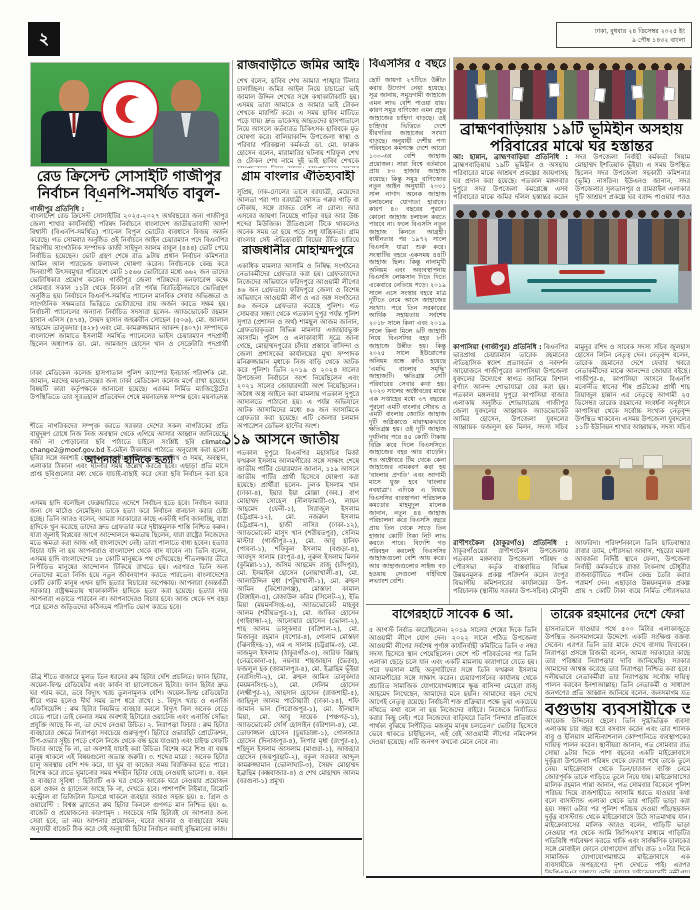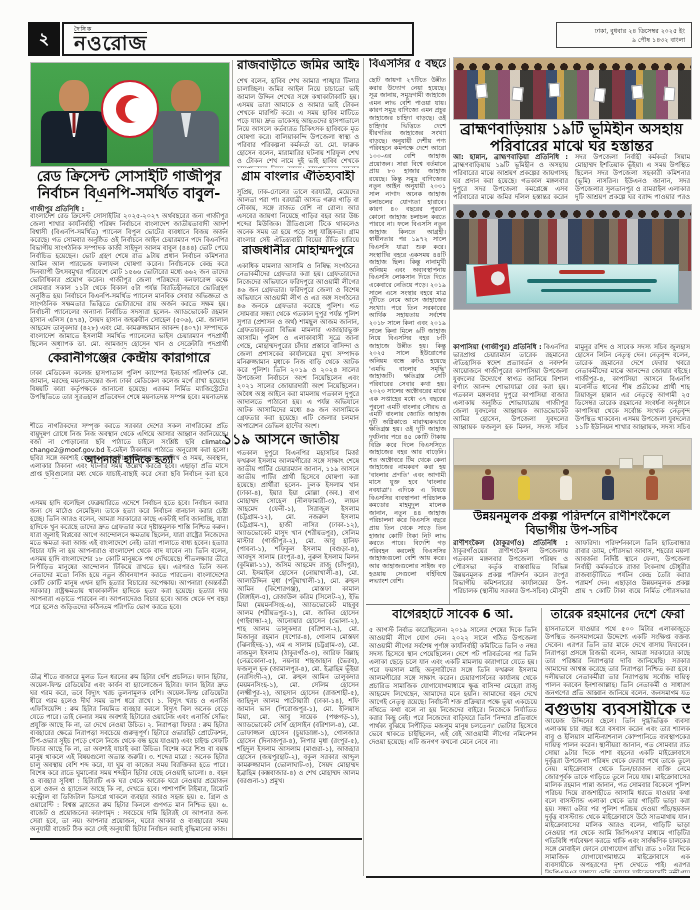--- a/index.html
+++ b/index.html
@@ -57,26 +57,20 @@
 </style>
 </head>
 <body>
 
 <div class="page">
 
   <div class="abs box-black pagenum" style="left:28px;top:22px;width:32px;height:34px;">
       <span>২</span>
     </div>
 
-  <div class="abs masthead-box" style="left:62px;top:22px;width:352px;height:34px;">
-    <div class="mast-inner">
-      <span class="mast-tag">দৈনিক</span>
-      <span class="mast-name">নওরোজ</span>
-    </div>
-  </div>
 
 
   <div class="abs date-box" style="left:556px;top:22px;width:136px;height:26px;">
     <div>ঢাকা, বুধবার ২৪ ডিসেম্বর ২০২৫ ইং</div>
     <div>৯ পৌষ ১৪৩২ বাংলা</div>
   </div>
 
   <div class="abs rule-v" style="left:232px;top:60px;height:778px;"></div>
   <div class="abs rule-v" style="left:363px;top:58px;height:818px;"></div>
   <div class="abs rule-v" style="left:449px;top:58px;height:546px;"></div>
@@ -101,21 +95,20 @@
       </div>
     </div>
     <div class="creslogo">
         <div class="cres"></div>
       </div>
   </div>
   <div class="abs hl" style="left:30px;top:168px;width:198px;height:34px;font-size:14.5px;">রেড ক্রিসেন্ট সোসাইটি গাজীপুর নির্বাচন বিএনপি-সমর্থিত বাবুল-টুলু প্যানেল</div>
   <div class="abs byline" style="left:30px;top:203px;width:198px;">গাজীপুর প্রতিনিধি :</div>
   <div class="abs bt" style="left:30px;top:212px;width:198px;height:137px;">বাংলাদেশ রেড ক্রিসেন্ট সোসাইটির ২০২৫-২০২৭ অর্থবছরের জন্য গাজীপুর জেলা শাখার কার্যনির্বাহী পরিষদ নির্বাচনে বাংলাদেশ জাতীয়তাবাদী আদর্শ বিশ্বাসী (বিএনপি-সমর্থিত) প্যানেল বিপুল ভোটের ব্যবধানে বিজয় অর্জন করেছে। গত সোমবার অনুষ্ঠিত ওই নির্বাচনে আইন চেয়ারম্যান পদে বিএনপির বিভাগীয় সাংগঠনিক সম্পাদক কাজী সাইদুল আলম বাবুল (৪৪৪) ভোট পেয়ে নির্বাচিত হয়েছেন। ভোট গ্রহণ শেষে রাত ৯টায় প্রধান নির্বাচন কমিশনার আমিন আল পারভেজ ফলাফল ঘোষণা করেন। নির্বাচনকে কেন্দ্র করে দিনব্যাপী উৎসবমুখর পরিবেশে মোট ১৫৬৬ ভোটারের মধ্যে ৬৬২ জন তাদের ভোটাধিকার প্রয়োগ করেন। গাজীপুর জেলা পরিষদের কনফারেন্স কক্ষে সোমবার সকাল ১১টা থেকে বিকাল ৫টা পর্যন্ত বিরতিহীনভাবে ভোটগ্রহণ অনুষ্ঠিত হয়। নির্বাচনে বিএনপি-সমর্থিত প্যানেল মানবিক সেবার অভিজ্ঞতা ও সাংগঠনিক সক্ষমতার ভিত্তিতে ভোটারদের রায় অর্জন করতে সক্ষম হয়। নির্বাচনী প্যানেলের অন্যান্য নির্বাচিত সদস্যরা হলেন- অ্যাডভোকেট রহমান হাসান এলিস (৪৭৪), সৈয়দ হাসান জহুরুরীন সোহেল (৫০৬), মো. জালাল আহমেদ তালুকদার (৪২৮) এবং মো. কামরুজ্জামান আকন্দ (৪০৭)। সম্পাদকে বাংলাদেশ জামাতে ইসলামী সমর্থিত প্যানেলের ভাইস চেয়ারম্যান পদপ্রার্থী ছিলেন অধ্যাপক ডা. মো. আমজাদ হোসেন খান ও সেক্রেটারি পদপ্রার্থী এভভোকেট মো. শাহজাহান সিরাজী। গাজীপুরের প্রথম নির্বাচন কমিশনার হিসেবে দায়িত্ব পালন করেন গাজীপুর সিটি কর্পোরেশনের সচিব আমিন আল পারভেজ। নির্বাচন কমিশনার হিসেবে ছিলেন আনোয়ার হোসেন ভূঁইয়া, স্থানীয় সরকার গাজীপুরের উপ পরিচালক (উপ-সচিব), গাজীপুর জেলা রেড ক্রিসেন্টের যুগ্ম সম্পাদক মো. মুক্তাদিুর রহমান কামাল ও গাজীপুর রেড ক্রিসেন্ট ইউনিট অফিসার মেজর তৌহিদুল ইসলাম নয়ন।</div>
 
-  <div class="abs hl one" style="left:30px;top:351px;width:198px;height:17px;font-size:13px;">কেরানীগঞ্জের কেন্দ্রীয় কারাগারে</div>
   <div class="abs bt" style="left:30px;top:369px;width:198px;height:33px;">ঢাকা মেডিকেল কলেজ হাসপাতাল পুলিশ ক্যাম্পের ইনচার্জ পরিদর্শক মো. জামান, মরদেহ ময়নাতদন্তের জন্য ঢাকা মেডিকেল কলেজ মর্গে রাখা হয়েছে। বিষয়টি কারা কর্তৃপক্ষকে জানানো হয়েছে। এরকম নির্মিত ম্যাজিস্ট্রেটের উপস্থিতিতে তার সুরতহাল প্রতিবেদন শেষে ময়নাতদন্ত সম্পন্ন হবে। ময়নাতদন্ত শেষে মামলার কারণ হস্তান্তর করা হবে।</div>
 
   <div class="abs bt" style="left:30px;top:422px;width:198px;height:57px;">শীতে নাগরিকদের সম্পৃক্ত করতে সরকার দেশের সকল নাগরিকের প্রতি বায়ুদূষণ রোধে নিজ নিজ অবস্থান থেকে এগিয়ে আসার আহ্বান জানিয়েছে। বর্জ্য না পোড়ানোর ছবি পাঠাতে চাইলে সংশ্লিষ্ট ছবি climate-change2@moef.gov.bd ই-মেইল ঠিকানায় পাঠাতে অনুরোধ করা হলো। ছবির সঙ্গে অবশ্যই জেলার বা ফটোগ্রাফারের নাম, তারিখ ও সময়, অবস্থান, এলাকার ঠিকানা এবং ঘটনার সময় উল্লেখ করতে হবে। এছাড়া প্রতি মাসে প্রাপ্ত ছবিগুলোর মধ্য থেকে যাচাই-বাছাই করে সেরা ছবি নির্বাচন করা হবে এবং নির্বাচিতদের যথোপযুক্ত পুরস্কার প্রদান করা হবে। সরকারের এই উদ্যোগে নাগরিকদের সক্রিয় অংশগ্রহণ বায়ুদূষণ নিয়ন্ত্রণে গুরুত্বপূর্ণ ভূমিকা রাখবে বলে আশা করা হচ্ছে।</div>
 
   <div class="abs hl one" style="left:30px;top:454px;width:198px;height:17px;font-size:10px;">আপনারা হাদিকে হত্যা</div>
   <div class="abs bt" style="left:30px;top:499px;width:198px;height:154px;">এসময় হাদি বলেছিল ফেব্রুয়ারিতে এদেশে নির্বাচন হতে হবে। নির্বাচন করার জন্য সে মাঠেও নেমেছিল। তাকে হত্যা করে নির্বাচন বানচাল করার চেষ্টা হচ্ছে। তিনি আরও বলেন, আমরা সরকারের কাছে একটাই দাবি জানাচ্ছি, যারা হাদিকে খুন করেছে তাদের দ্রুত গ্রেফতার করে দৃষ্টান্তমূলক শাস্তি নিশ্চিত করুন। যারা জুলাই বিপ্লবের আগে আন্দোলনে ক্ষমতায় ছিলেন, যারা রাষ্ট্রের নিজেদের মতে ক্ষমতা করা আজ এই বাংলাদেশে নেই। তারা পালাতে বাধ্য হবেন। হত্যার বিচার যদি না হয় আপনারাও বাংলাদেশ থেকে বাদ যাবেন না। তিনি বলেন, এসময় হাদি বাংলাদেশের ১৮ কোটি মানুষকে পথ দেখিয়েছে। শীতলক্ষ্যার তীরে নিপীড়িত মানুষের আন্দোলন টিকিয়ে রাখতে হয়। এরপরও তিনি অন্য নেতাদের মতো নিজি হয়ে নতুন জীবনযাপন করতে পারতেন। বাংলাদেশের কোটি কোটি মানুষ এখন হাদি হত্যার বিচারের অপেক্ষায়। আপনারা (অন্তর্বর্তী সরকার) রাষ্ট্রক্ষমতায় থাকাকালীন হাদিকে হত্যা করা হয়েছে। হত্যার দায় আপনারা এড়াতে পারবেন না। আপনাদেরও বিচার হবে। আজ থেকে দশ বছর পরে হলেও জড়িতদের কঠিনতম পরিণতি ভোগ করতে হবে।</div>
 
   <div class="abs bt" style="left:30px;top:673px;width:198px;height:162px;">তীব্র শীতে বাজারে মুলত তিন ধরনের রুম হিটার দেশি প্রচলিত। ফ্যান হিটার, অয়েল-ফিল্ড রেডিয়েটর এবং কার্বন বা হ্যালোজেন হিটার। ফ্যান হিটার দ্রুত ঘর গরম করে, তবে বিদ্যুৎ খরচ তুলনামূলক বেশি। অয়েল-ফিল্ড রেডিয়েটর ধীরে গরম হলেও দীর্ঘ সময় তাপ ধরে রাখে। ১. বিদ্যুৎ খরচ ও এনার্জি এফিসিয়েন্সি : রুম হিটার নিয়মিত ব্যবহার করলে বিদ্যুৎ বিল অনেক বেড়ে যেতে পারে। তাই কেনার সময় অবশ্যই হিটারের ওয়াটেজ এবং এনার্জি সেভিং প্রযুক্তি আছে কি না, তা দেখে নেওয়া উচিত। ২. নিরাপত্তা ফিচার : রুম হিটার ব্যবহারের ক্ষেত্রে নিরাপত্তা সবচেয়ে গুরুত্বপূর্ণ। হিটারে ওভারহিট প্রোটেকশন, টিপ-ওভার সুইচ (পড়ে গেলে নিজে থেকে বন্ধ হয়ে যাওয়া) এবং চাইল্ড সেফটি ফিচার আছে কি না, তা অবশ্যই যাচাই করা উচিত। বিশেষ করে শিশু বা বয়স্ক মানুষ থাকলে এই বিষয়গুলো অত্যন্ত জরুরি। ৩. শব্দের মাত্রা : অনেক হিটার চালু অবস্থায় বেশি শব্দ করে, যা ঘুম বা কাজের সময় বিরক্তিকর হতে পারে। বিশেষ করে রাতে ঘুমানোর সময় শব্দহীন হিটার বেছে নেওয়াই ভালো। ৪. বহন ও ব্যবহার সুবিধা : হিটারটি এক ঘর থেকে আরেক ঘরে নেওয়ার প্রয়োজন হলে ওজন ও হ্যান্ডেল আছে কি না, দেখতে হবে। পাশাপাশি টাইমার, রিমোট কন্ট্রোল বা ডিজিটাল ডিসপ্লে থাকলে ব্যবহার আরও সহজ হয়। ৫. গ্রিল ও ওয়ারেন্টি : বিশ্বস্ত ব্র্যান্ডের রুম হিটার কিনলে গুণগত মান নিশ্চিত হয়। ৬. বাজেট ও প্রয়োজনের কারণামৃদ : সবচেয়ে দামি হিটারই যে আপনার জন্য সেরা হবে, তা নয়। আপনার প্রয়োজন, ঘরের আকার ও ব্যবহারের সময় অনুযায়ী বাজেট ঠিক করে সেই অনুযায়ী হিটার নির্বাচন করাই বুদ্ধিমানের কাজ।</div>
 
   <div class="abs hl one" style="left:237px;top:58px;width:122px;height:16px;font-size:12.5px;">রাজবাড়ীতে জমির আইল</div>
@@ -181,21 +174,20 @@
       </div>
     <div class="fig" style="left:148px;">
         <div class="fh"></div>
         <div class="fb" style="background:#323c52;"></div>
       </div>
     <div class="fig" style="left:192px;">
         <div class="fh"></div>
         <div class="fb" style="background:#a8593a;"></div>
       </div>
   </div>
-  <div class="abs hl" style="left:453px;top:510px;width:237px;height:28px;font-size:12px;">উন্নয়নমুলক প্রকল্প পরিদর্শনে রাণীশংকৈলে বিভাগীয় উপ-সচিব</div>
   <div class="abs bt two-col" style="left:453px;top:539px;width:237px;height:63px;">
     <span class="byline">রাণীশংকৈল (ঠাকুরগাঁও) প্রতিনিধি :</span>
     <span>ঠাকুরগাঁওয়ের রাণীশংকৈল উপজেলায় গতকাল মঙ্গলবার উপজেলা পরিষদ ও পৌরসভা কর্তৃক বাস্তবায়িত বিভিন্ন উন্নয়নমূলক প্রকল্প পরিদর্শন করেন রংপুর বিভাগীয় কমিশনারের কার্যালয়ের উপ-পরিচালক (স্থানীয় সরকার উপ-সচিব) মৌসুমী আফরিদা। পরিদর্শনকালে তিনি হাতিবান্ধার রাবার ড্যাম, পৌরসভা আবাস, শহরের ময়লা আবর্জনা নির্দিষ্ট স্থানে ফেলা, উপজেলা নির্বাহী কর্মকর্তাকে রাজা টংকনাথ চৌধুরীর রাজবাড়ীটিতে পর্যটন কেন্দ্র তৈরি করার পরামর্শ দেন। এছাড়াও উন্নয়নমূলক প্রকল্প প্রায় ৭ কোটি টাকা ব্যয়ে নির্মিত পৌরসভার পরিদর্শন করেন এবং সিমেন্টের ব্যবহারে পৌর তহবিল সঠিকভাবে ব্যবহার করা হচ্ছে কিনা খতিয়ে দেখে ছোট ছোট স্কুলের ব্যাপারে, বৈষম্য নাশ, গাছ রোপণ ও ঘাট ভরাটের পরামর্শ দেন। এসময় উপস্থিত ছিলেন, ইউএনও খামির বেগম, রংপুর বিভাগীয় সহকারী কমিশনার (নগদখল শাখা) আরনবী আকতার, সহকারী কমিশনার (ভূমি) মুজিবুর রহমান, পৌর প্রকৌশলী আহসান আলী।</span>
   </div>
 
   <div class="abs hl one" style="left:369px;top:608px;width:168px;height:15px;font-size:12px;">বাগেরহাটে সাবেক 6 আ.</div>
   <div class="abs bt" style="left:369px;top:626px;width:168px;height:247px;">৫ আগস্ট নির্বাত কারেছিলেন। ২০১৯ সালের শেষের দিকে তিনি আওয়ামী লীগে যোগ দেন। ২০২২ সালে গঠিত উপজেলা আওয়ামী লীগের সর্বশেষ পূর্ণাঙ্গ কার্যনির্বাহী কমিটিতে তিনি ৩ নম্বর সদস্য হিসেবে স্থান পেয়েছিলেন। দেশে পট পরিবর্তনের পর তিনি এলাকা ছেড়ে চলে যান এবং একটি মামলায় কারাগারে যেতে হয়। পরে ফয়সাল মাহি অনুসারীদের সঙ্গে তিনি ফখরুল ইসলাম আলমগীরের সঙ্গে সাক্ষাৎ করেন। চেয়ারপার্সনের কার্যালয় থেকে প্রচারিত সামাজিক যোগাযোগমাধ্যমে ক্ষুব্ধ বাসিন্দা মেহেরা রাজু আহমেদ লিখেছেন, আমাদের মনে হয়নি। আমাদের বহন দেখে আগেই নেতৃত্ব রয়েছে। নির্বাচনী শক্ত প্রক্রিয়ার পক্ষে ভুয়া একচেয়ে নথিতে কথা বলে না হয় নিজেদের বাইরে। নিজেকে নির্যাতিত করার কিছু নেই। পরে নিজেদের বাড়িঘরে তিনি 'নিন্দার প্রতিবাদে পার্থক্য বুঝিয়ে নিপীড়িত মজলুম মানুষ চলতেন।' ভোটার হিসেবে ভেবে থাকতে চাইছিলেন, এই বেই আওয়ামী লীগের নমিনেশন দেওয়া হয়েছে। এটি জনগণ কখনো মেনে নেবে না।</div>
 
   <div class="abs hl one" style="left:545px;top:608px;width:145px;height:15px;font-size:12px;">তারেক রহমানের দেশে ফেরা</div>
   <div class="abs bt" style="left:545px;top:625px;width:145px;height:70px;">হাসনাতালে যাওয়ার পথে ৫০০ মিটার এলাকাজুড়ে উপস্থিত জনসমাগমের উদ্দেশ্যে একটি সংক্ষিপ্ত বক্তব্য দেবেন। এরপর তিনি তার মাকে দেখে বাসায় ফিরবেন। নিরাপত্তা প্রসঙ্গে রিজভী বলেন, আমরা সরকারের কাছে তার পরিষ্কার নিরাপত্তার দাবি জানিয়েছি। সরকার আমাদের আশ্বস্ত করেছে তার নিরাপত্তা নিশ্চিত করা হবে। দলীয়ভাবে নেতাকর্মীরা তার নিরাপত্তায় সর্বোচ্চ দায়িত্ব পালন করবেন ইনশাআল্লাহ। তিনি নেতাকর্মী ও সাধারণ জনগণের প্রতি আহ্বান জানিয়ে বলেন, জনসমাগম যত বড়ই হোক, সবাইকে শান্তিপূর্ণভাবে অবস্থান করতে হবে। রাস্তার দুই পাশে দাঁড়িয়ে নেতাকে অভ্যর্থনা জানাবেন। কোনো বিশৃঙ্খলা বা অপ্রীতিকর ঘটনা করা যাবে না। তিনি তার মাকে দেখে বাসায় পৌঁছানো পর্যন্ত সবাই শৃঙ্খলার সঙ্গে অবস্থান করবেন।</div>

